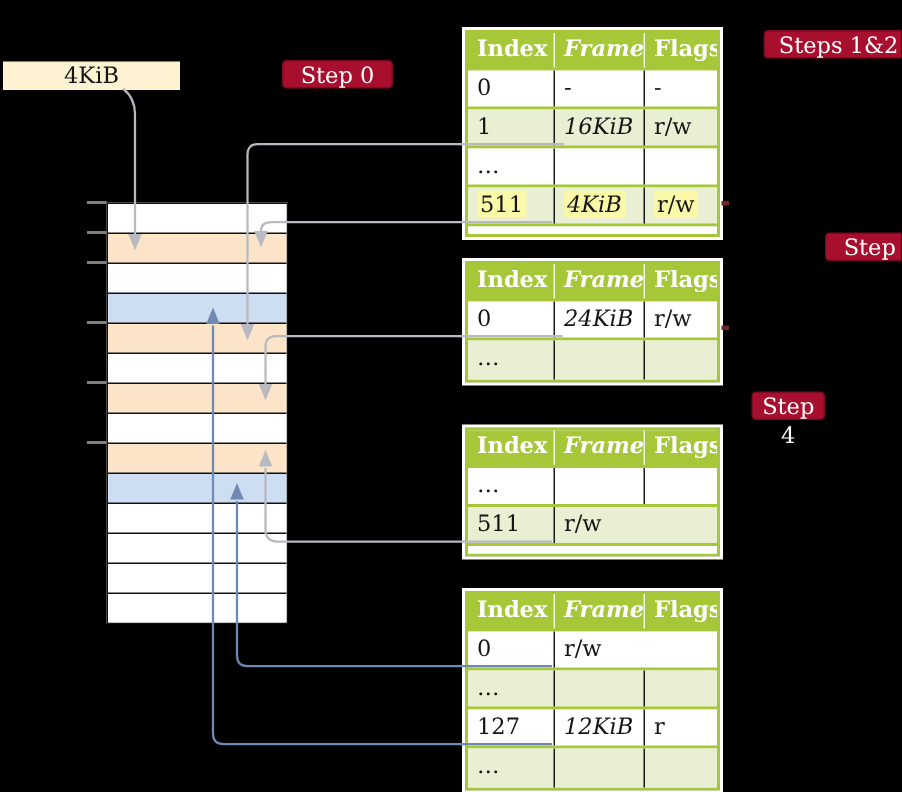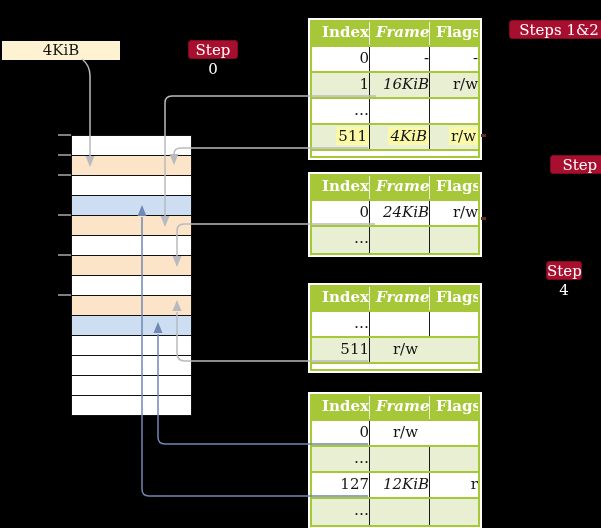--- a/index.html
+++ b/index.html
@@ -6,37 +6,37 @@
   #canvas{position:relative;width:601px;height:528px;background:#000;overflow:hidden;
           font-family:"DejaVu Serif","Liberation Serif",serif;}
   
   #frame-box{position:absolute;left:2px;top:41px;width:118px;height:19px;
              background:var(--frame-box-bg,#fdf3d2);color:#141414;font-size:15px;
              text-align:center;line-height:19px;z-index:2;}
   
   .badge{position:absolute;background:var(--badge-bg,#a80f2e);color:#fff;font-size:15px;
          height:19px;line-height:19px;text-align:center;border-radius:3px;
          border:1px solid #7c0a21;box-sizing:border-box;z-index:2;}
-  #badge-0{left:188px;top:40px;width:50px;}
+  #badge-0{left:188px;top:40px;width:74px;}
   #badge-1{left:509px;top:20px;width:100px;}
   #badge-2{left:521px;top:155px;width:74px;margin-left:29px;}
-  #badge-3{left:546px;top:261px;width:36px;}
+  #badge-3{left:501px;top:261px;width:49px;}
   
   #memory{position:absolute;left:71px;top:135px;width:119px;border:1px solid #111;
           background:#fff;z-index:1;}
   .mrow{height:20px;box-sizing:border-box;border-bottom:1px solid #111;}
   .mrow:last-child{border-bottom:none;height:19px;}
   .m-plain{background:#ffffff;}
   .m-peach{background:var(--memory-table-row,#fce4c9);}
   .m-blue{background:var(--memory-mapped-row,#cedef2);}
   .tick{position:absolute;left:58px;width:13px;height:2px;background:#7f7f7f;z-index:1;}
   
   .pt{position:absolute;left:310px;width:170px;box-sizing:border-box;
       border:2px solid var(--table-header-bg,#a6c737);outline:2px solid #ffffff;
-      background:#fff;z-index:2;text-align:right;}
+      background:#fff;z-index:2;}
   #pt-0{top:20px;} #pt-1{top:174px;} #pt-2{top:285px;} #pt-3{top:394px;}
   .ptr{display:flex;box-sizing:border-box;border-bottom:2px solid var(--table-header-bg,#a6c737);}
   .pt > .ptr:last-child{border-bottom:none;}
   .ptr.head{height:25px;background:var(--table-header-bg,#a6c737);color:#fff;font-weight:bold;}
   .ptr.body{height:26px;background:#fff;color:#141414;}
   .ptr.body.shaded{background:var(--row-shade,#e9efd3);}
   .ptr.sliver{height:5px;background:#fff;}
   .ptc{box-sizing:border-box;padding:2px 0 0 6px;font-size:15px;overflow:hidden;white-space:nowrap;}
   .ptc.c0{width:57px;} .ptc.c1{width:60px;font-style:italic;} .ptc.c2{width:49px;}
   .head .ptc{border-left:1px solid rgba(255,255,255,.85);padding-top:1px;font-size:15px;}

